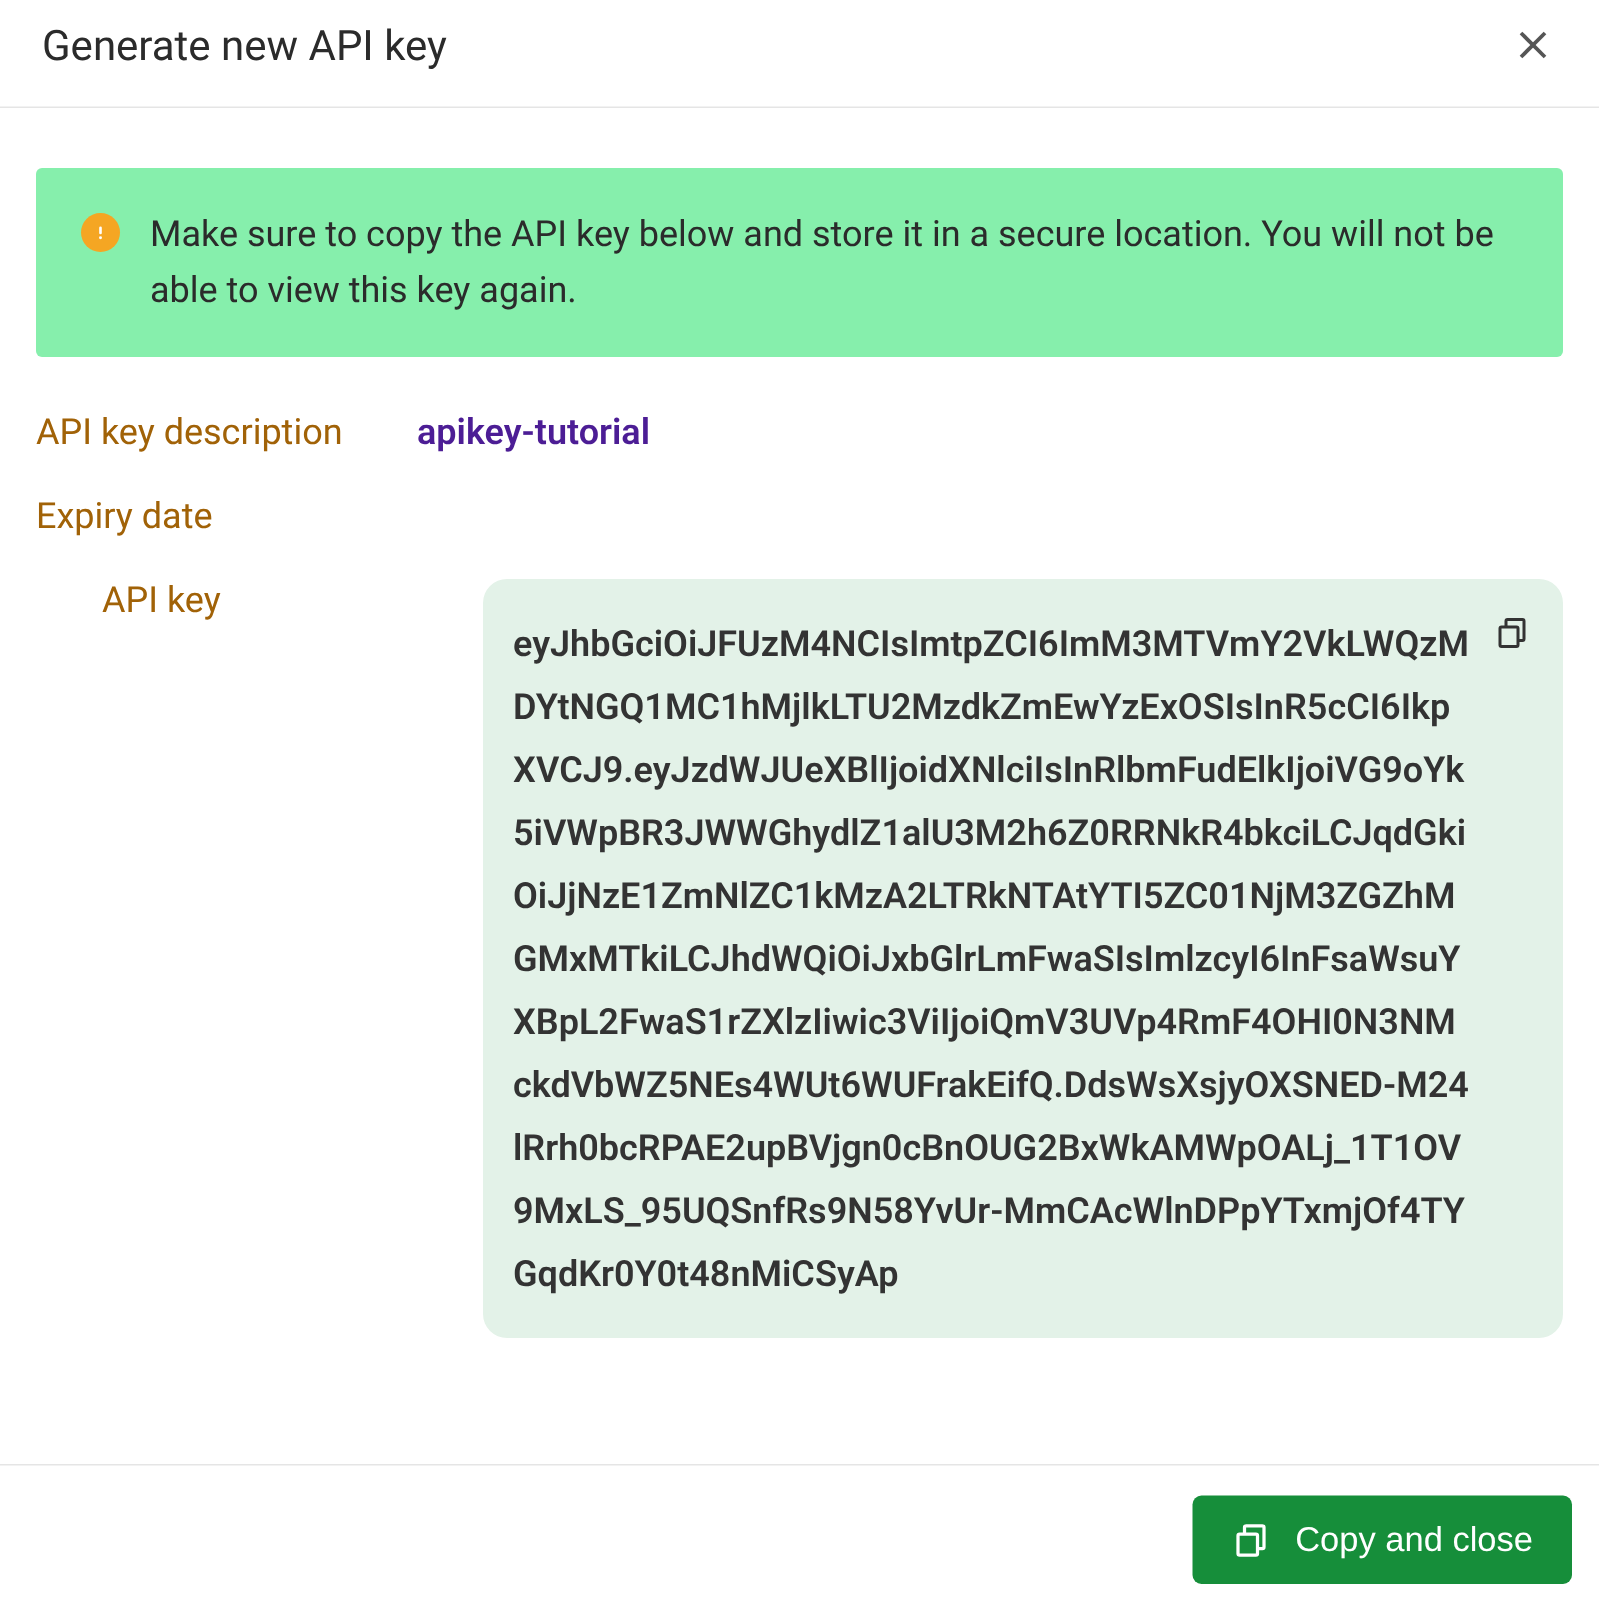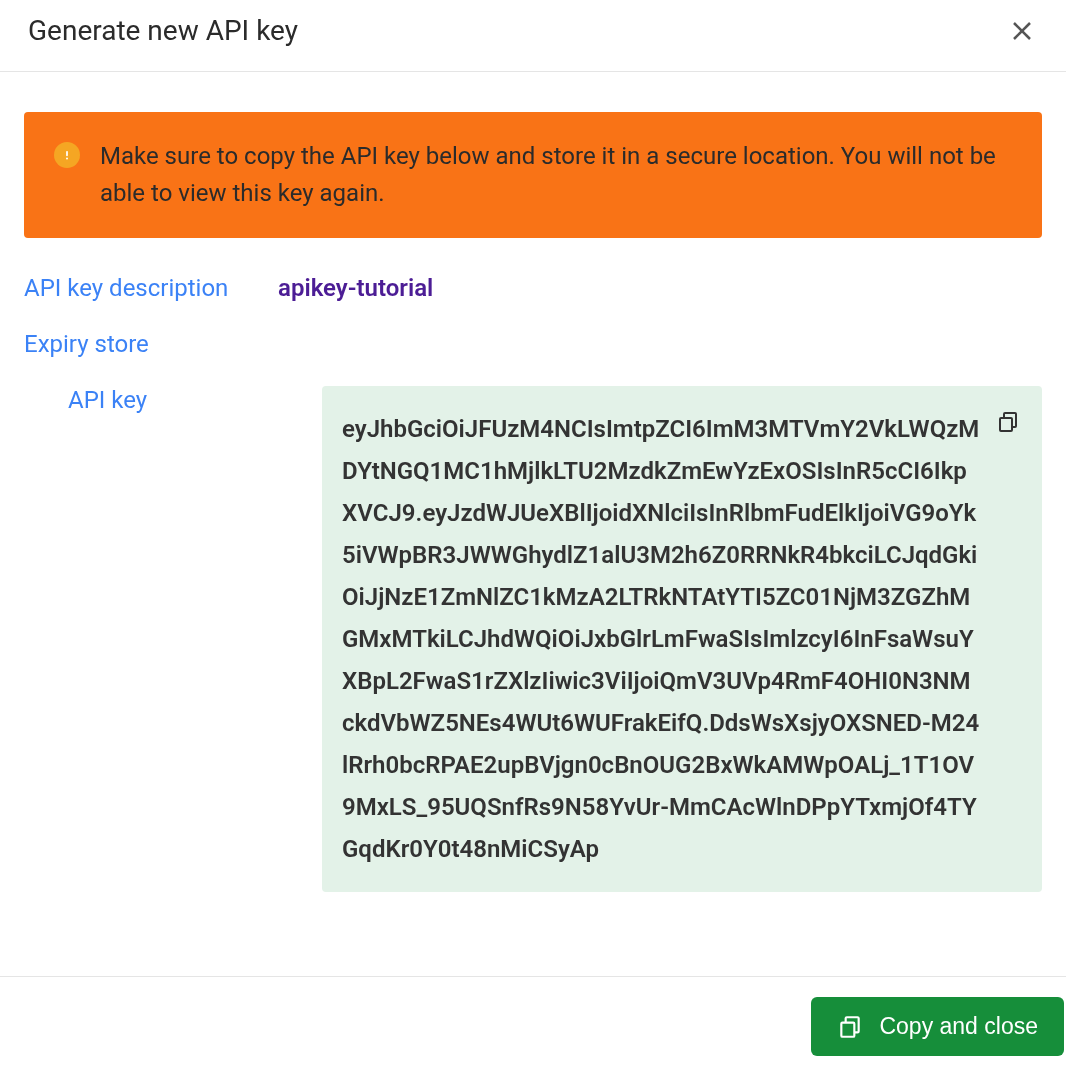--- a/index.html
+++ b/index.html
@@ -16,21 +16,21 @@
       overflow: hidden;
     }
     .dialog {
       display: flex;
       flex-direction: column;
       height: 100%;
     }
     .dialog-header {
       display: flex;
       justify-content: space-between;
-      align-items: center;
+      align-items: flex-start;
       padding: 14px 28px 24px 28px;
       border-bottom: 1px solid #e5e5e5;
     }
     .dialog-title {
       font-size: 28px;
       font-weight: 400;
       color: #2b2b2b;
     }
     .close-btn {
       background: none;
@@ -47,21 +47,21 @@
       height: 24px;
       stroke: #555;
       stroke-width: 2.5;
     }
     .dialog-body {
       padding: 40px 24px 30px 24px;
       flex: 1;
       overflow: auto;
     }
     .alert {
-      background: #f97316;
+      background: #86efac;
       border-radius: 4px;
       padding: 26px 30px;
       display: flex;
       align-items: flex-start;
       gap: 20px;
       margin-bottom: 36px;
     }
     .alert-icon {
       flex-shrink: 0;
       width: 26px;
@@ -85,37 +85,37 @@
     }
     .field-row {
       display: flex;
       align-items: flex-start;
       margin-bottom: 28px;
     }
     .field-label {
       width: 254px;
       flex-shrink: 0;
       font-size: 24px;
-      color: #3b82f6;
+      color: #a16207;
       padding-top: 0px;
     }
     .field-value {
       font-size: 24px;
       font-weight: 600;
       color: #4c1d95;
     }
     .apikey-row {
       display: flex;
       align-items: flex-start;
       margin-left: 44px;
     }
     .apikey-box {
       flex: 1;
       background: #e3f2e8;
-      border-radius: 4px;
+      border-radius: 16px;
       padding: 22px 60px 22px 20px;
       position: relative;
     }
     .apikey-text {
       font-size: 24px;
       font-weight: 600;
       color: #333;
       word-break: break-all;
       line-height: 1.75;
       font-family: -apple-system, BlinkMacSystemFont, "Segoe UI", Roboto, Helvetica, Arial, sans-serif;
@@ -132,21 +132,21 @@
     }
     .copy-icon-btn svg {
       width: 24px;
       height: 24px;
       fill: none;
       stroke: #333;
       stroke-width: 2;
     }
     .dialog-footer {
       border-top: 1px solid #e5e5e5;
-      padding: 20px 2px;
+      padding: 20px 18px;
       display: flex;
       justify-content: flex-end;
     }
     .copy-close-btn {
       background: #168e3a;
       color: #fff;
       border: none;
       border-radius: 6px;
       padding: 16px 26px;
       font-size: 23px;
@@ -190,21 +190,21 @@
       </div>
       <div class="alert-text">Make sure to copy the API key below and store it in a secure location. You will not be able to view this key again.</div>
     </div>
 
     <div class="field-row">
       <div class="field-label">API key description</div>
       <div class="field-value">apikey-tutorial</div>
     </div>
 
     <div class="field-row">
-      <div class="field-label">Expiry store</div>
+      <div class="field-label">Expiry date</div>
     </div>
 
     <div class="apikey-row">
       <div class="field-label">API key</div>
       <div class="apikey-box">
         <div class="apikey-text">eyJhbGciOiJFUzM4NCIsImtpZCI6ImM3MTVmY2VkLWQzMDYtNGQ1MC1hMjlkLTU2MzdkZmEwYzExOSIsInR5cCI6IkpXVCJ9.eyJzdWJUeXBlIjoidXNlciIsInRlbmFudElkIjoiVG9oYk5iVWpBR3JWWGhydlZ1alU3M2h6Z0RRNkR4bkciLCJqdGkiOiJjNzE1ZmNlZC1kMzA2LTRkNTAtYTI5ZC01NjM3ZGZhMGMxMTkiLCJhdWQiOiJxbGlrLmFwaSIsImlzcyI6InFsaWsuYXBpL2FwaS1rZXlzIiwic3ViIjoiQmV3UVp4RmF4OHI0N3NMckdVbWZ5NEs4WUt6WUFrakEifQ.DdsWsXsjyOXSNED-M24lRrh0bcRPAE2upBVjgn0cBnOUG2BxWkAMWpOALj_1T1OV9MxLS_95UQSnfRs9N58YvUr-MmCAcWlnDPpYTxmjOf4TYGqdKr0Y0t48nMiCSyAp</div>
         <button class="copy-icon-btn">
           <svg viewBox="0 0 24 24">
             <rect x="4" y="8" width="12" height="13" rx="1"></rect>
             <path d="M8 8 V4 a1 1 0 0 1 1 -1 h10 a1 1 0 0 1 1 1 v12 a1 1 0 0 1 -1 1 h-3"></path>

